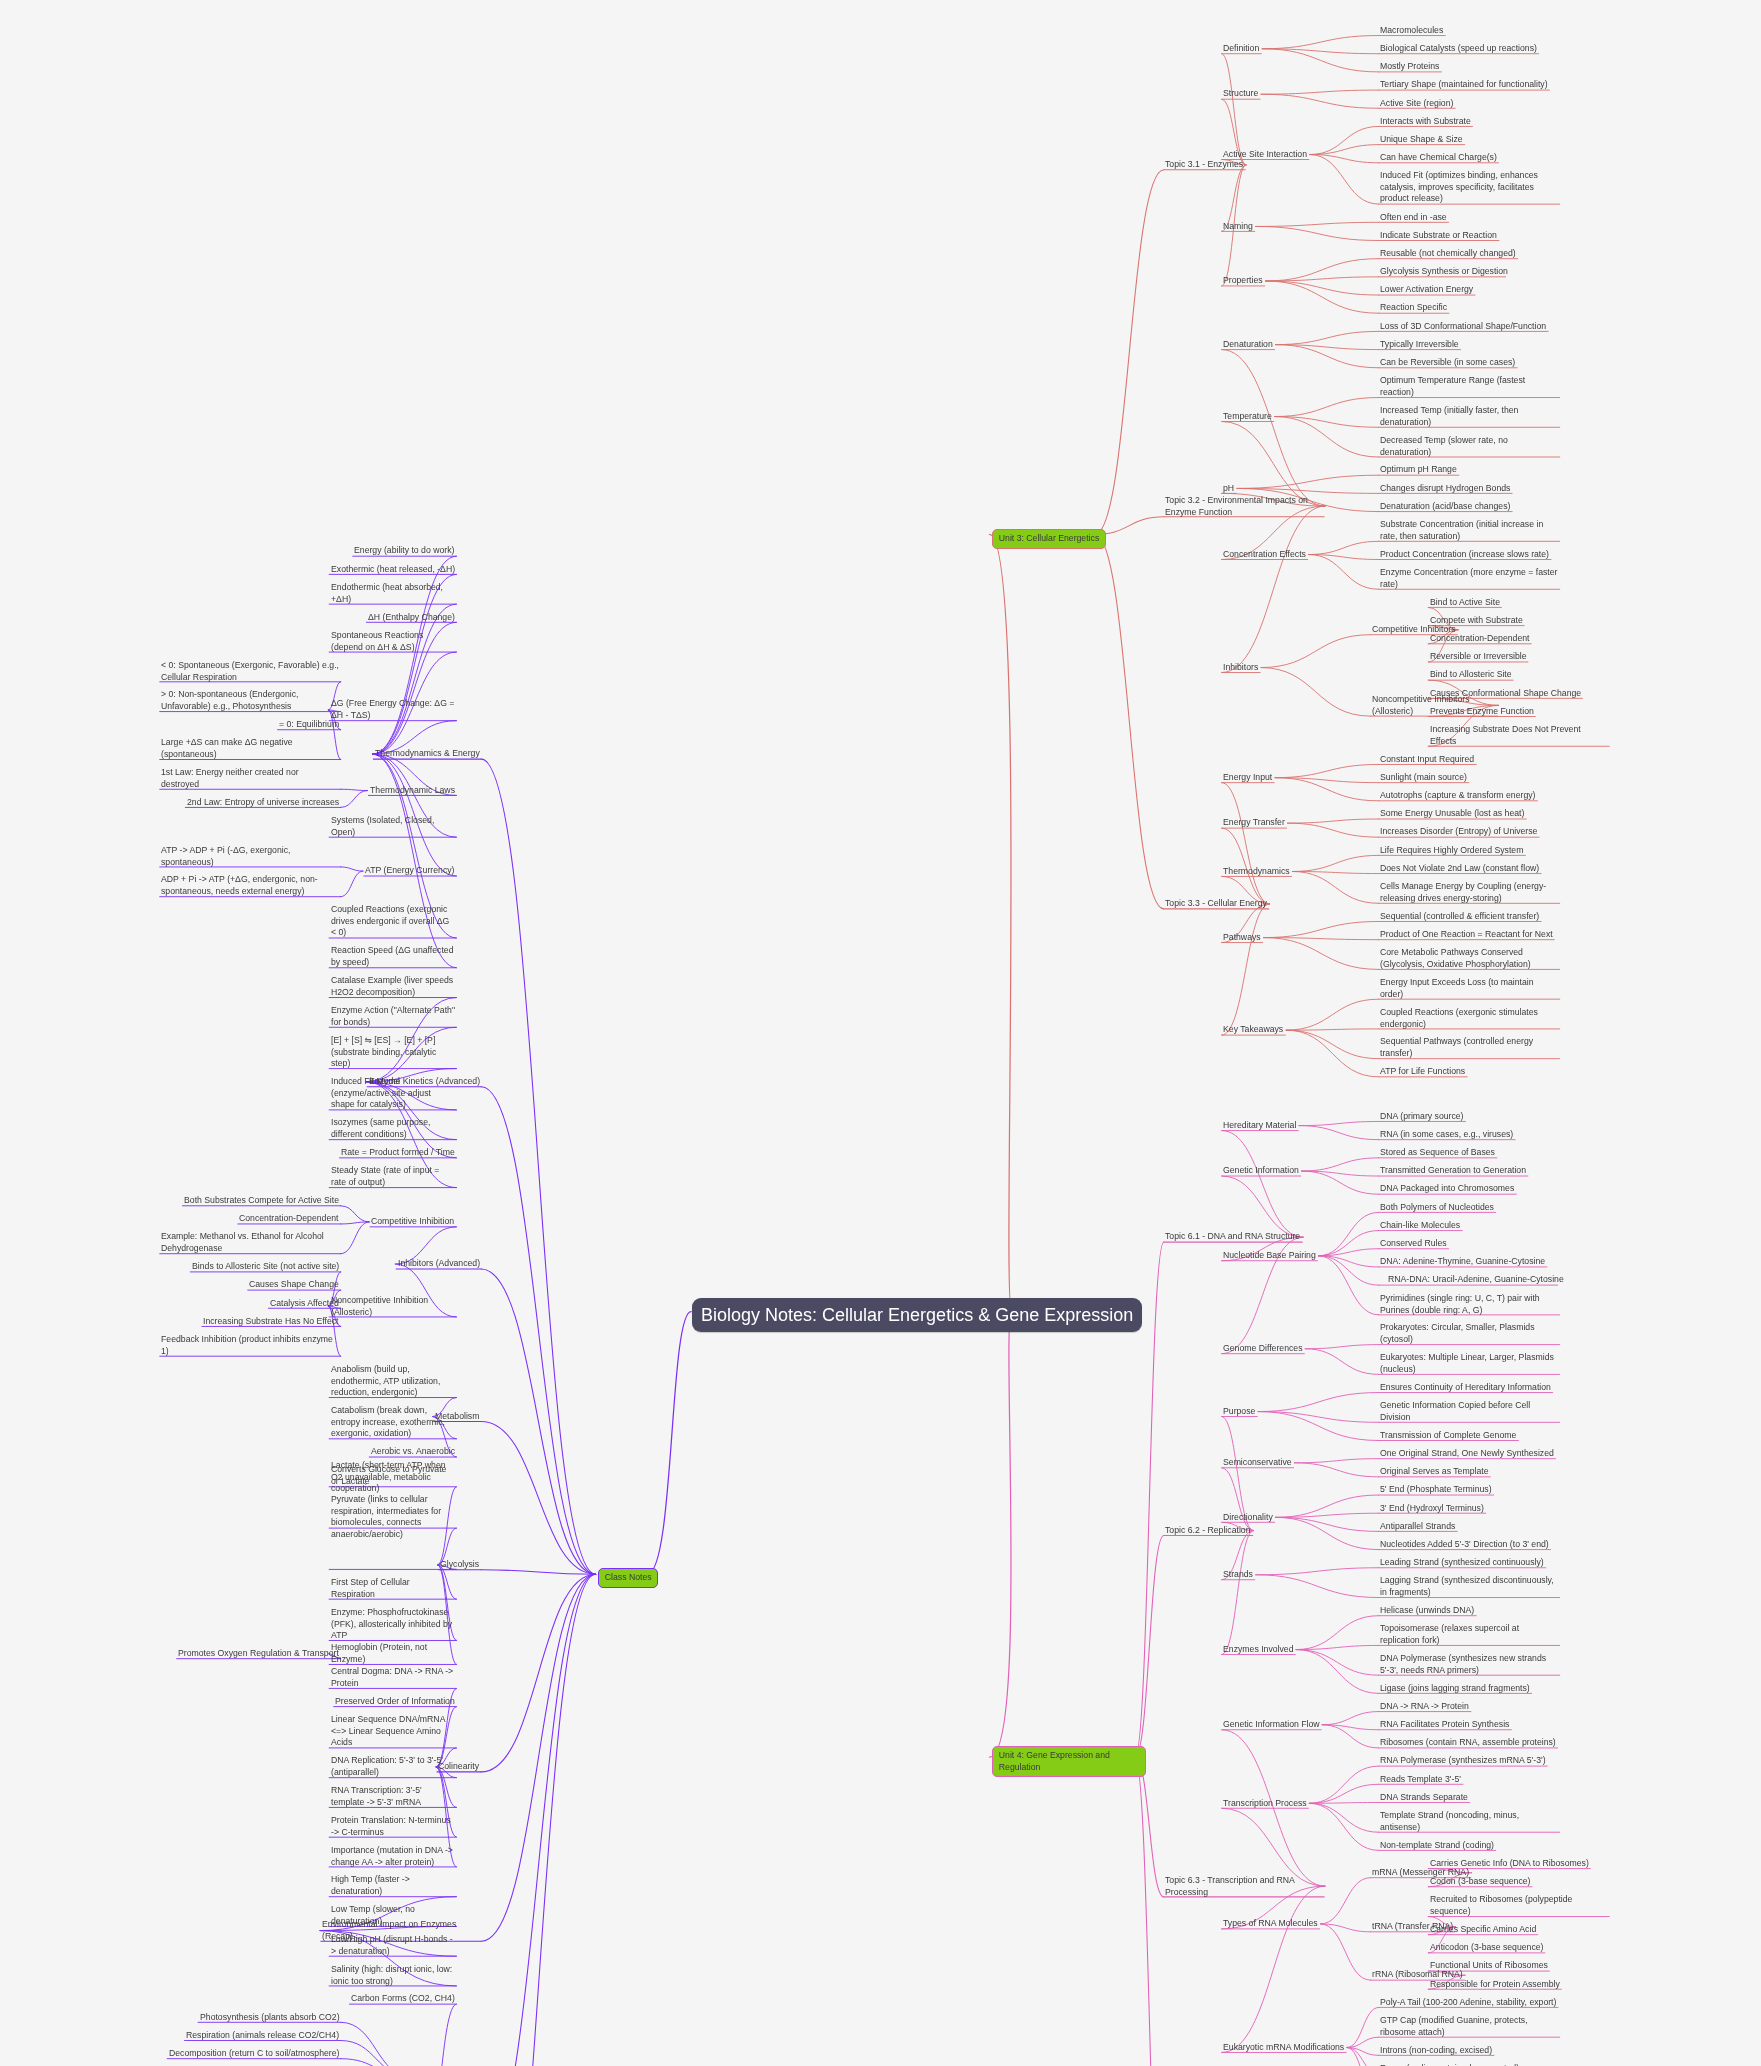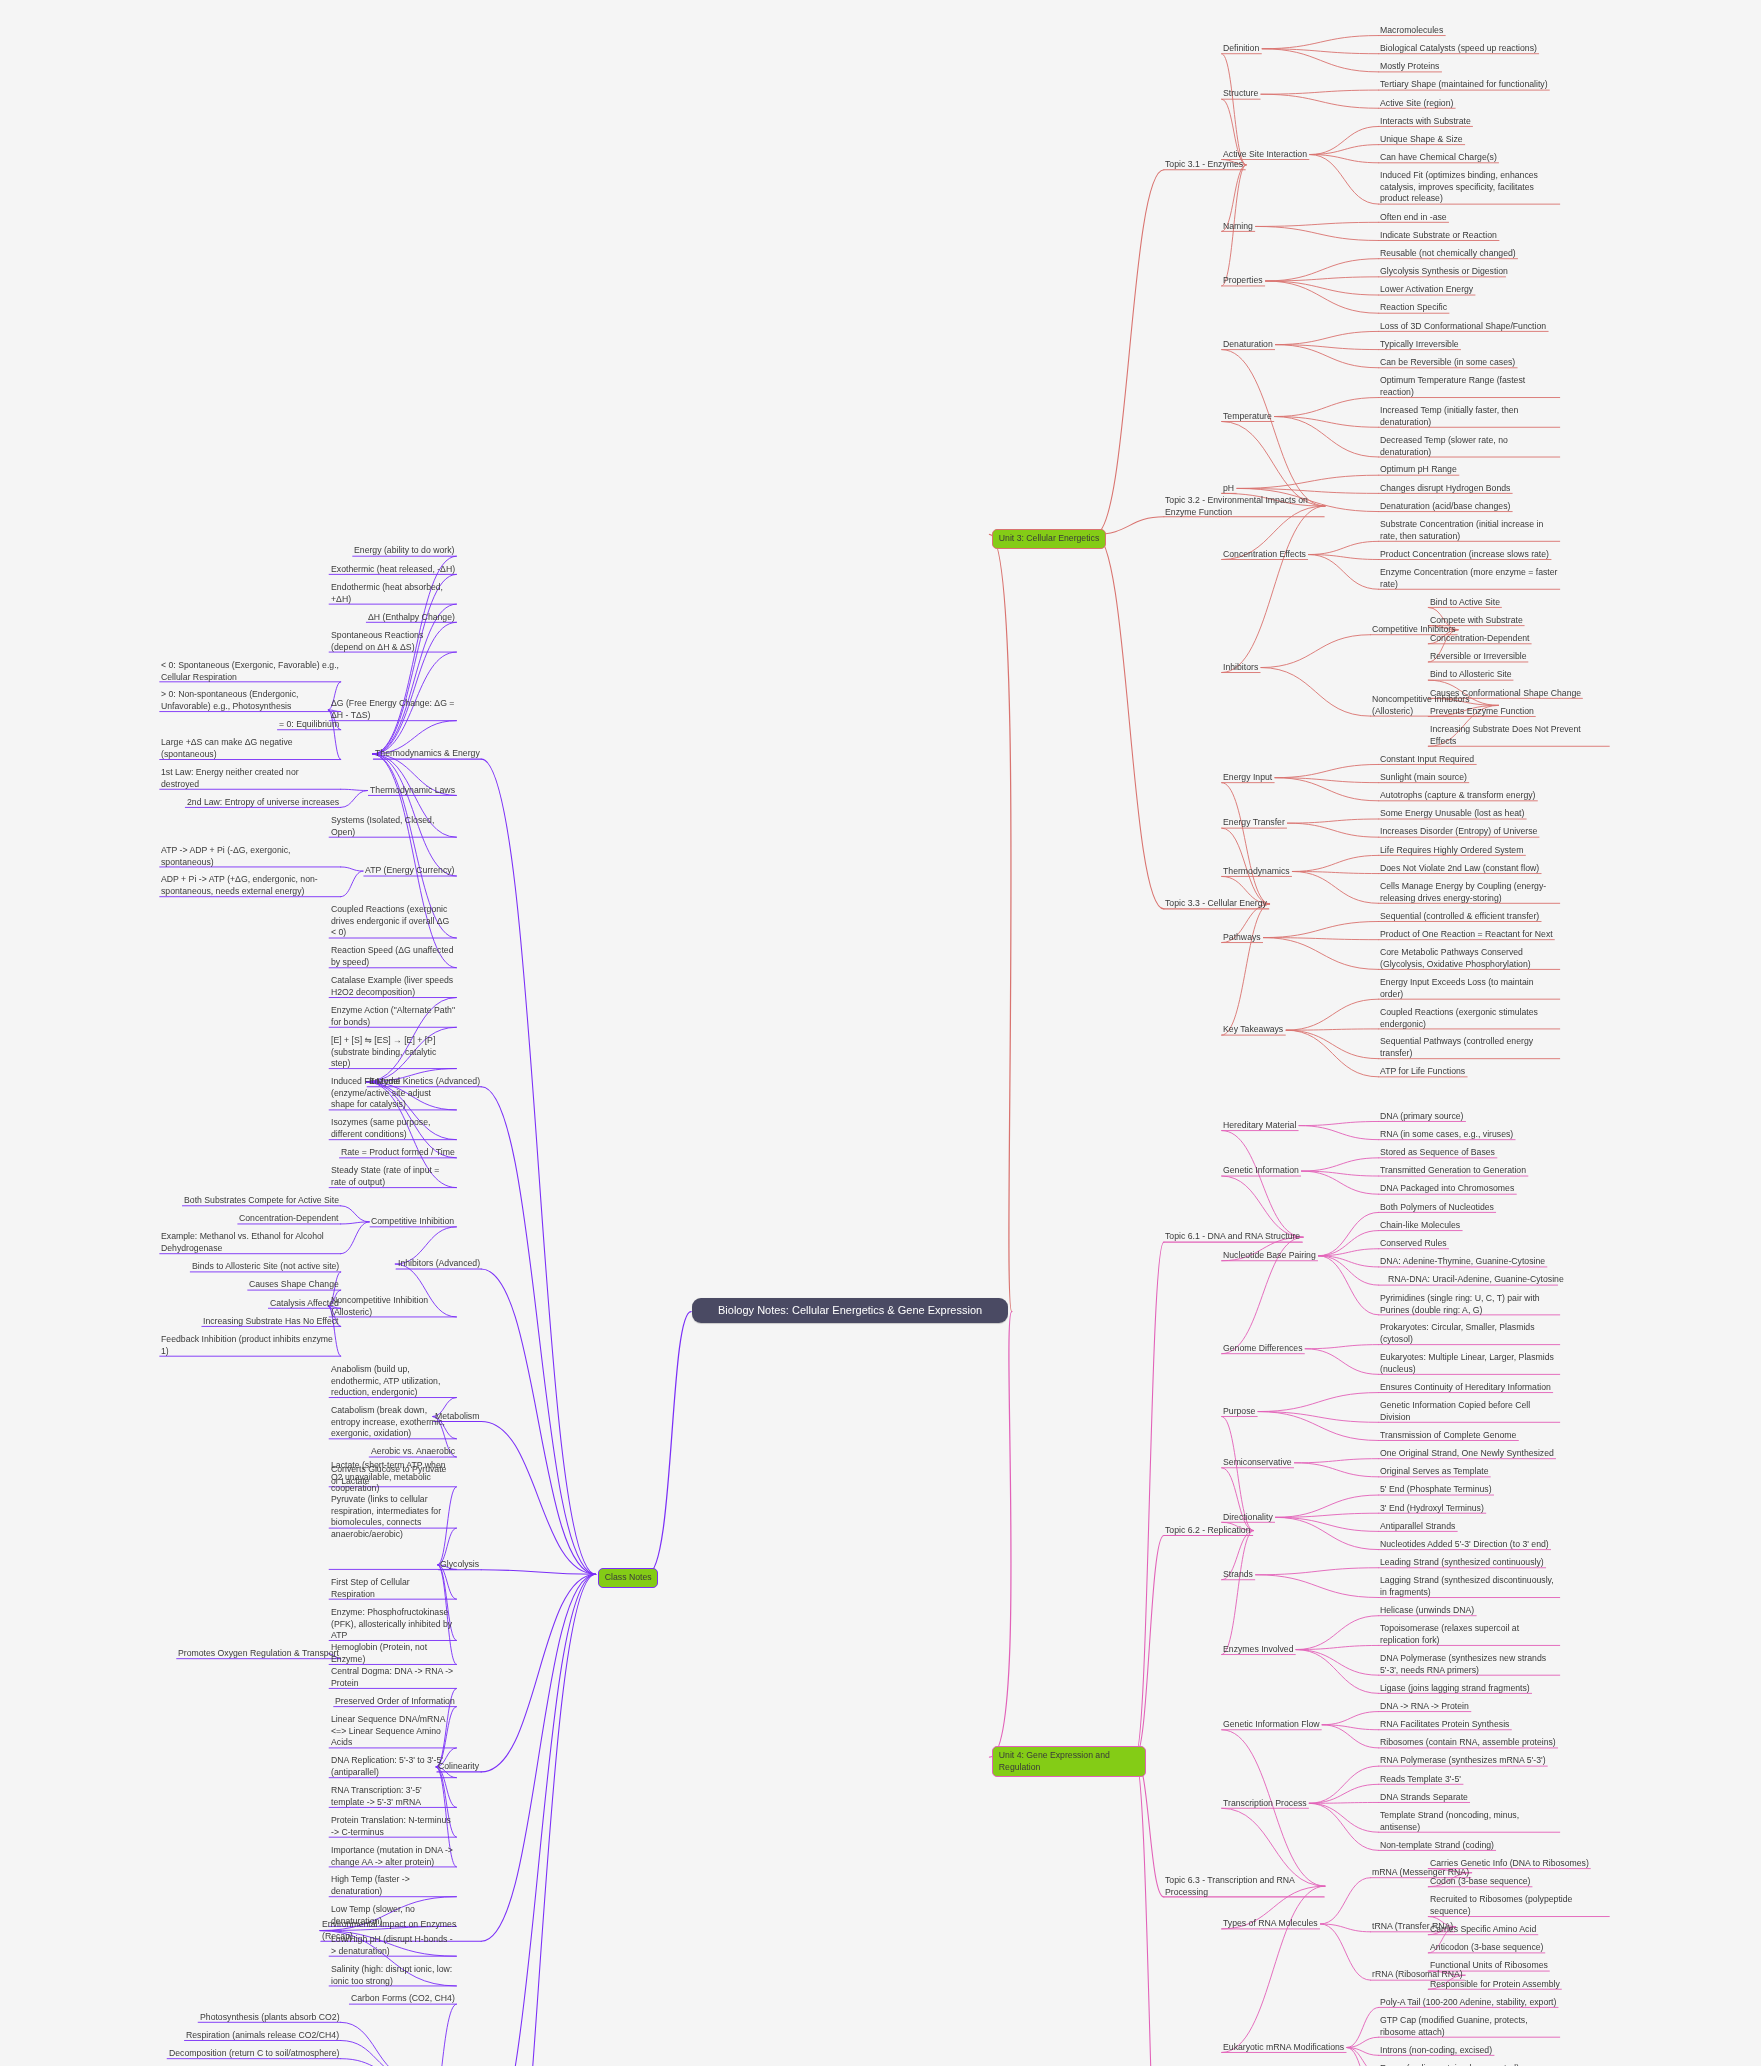--- a/index.html
+++ b/index.html
@@ -1,21 +1,21 @@
 <!DOCTYPE html>
 <html style="font-size:6.6px"><head>
 <meta charset="utf-8">
 <style>
   html,body{margin:0;padding:0;background:#f5f5f5;}
   body{font-family:"Liberation Sans",sans-serif;color:#333;}
   #canvas{position:relative;width:1762px;height:2669px;background:#f5f5f5;overflow:hidden;}
   svg.links{position:absolute;left:0;top:0;width:1762px;height:2669px;pointer-events:none;}
   .node{position:absolute;white-space:nowrap;font-size:8.7px;line-height:1.35;color:#3a3a3a;}
   .node.wrap{white-space:normal;}
-  .root{background:#4a4a63;color:#fff;border-radius:9px;padding:5px 26px;font-size:11px;box-shadow:0 0.4px 0.8px rgba(0,0,0,.18);}
+  .root{background:#4a4a63;color:#fff;border-radius:9px;padding:5px 9px;font-size:18px;box-shadow:0 0.4px 0.8px rgba(0,0,0,.18);}
   .unit{background:#84cc16;border:0.8px solid #c96;border-radius:5px;padding:2.9px 5.8px;font-size:8.7px;}
   .unit.u3{border-color:#d9736f;}
   .unit.u4{border-color:#e261b8;}
   .unit.cn{border-color:#7b2ff7;}
 </style>
 </head>
 <body>
 
 <div id="canvas">
   <svg class="links" id="links" viewBox="0 0 4263 6459" width="1762" height="2669">

